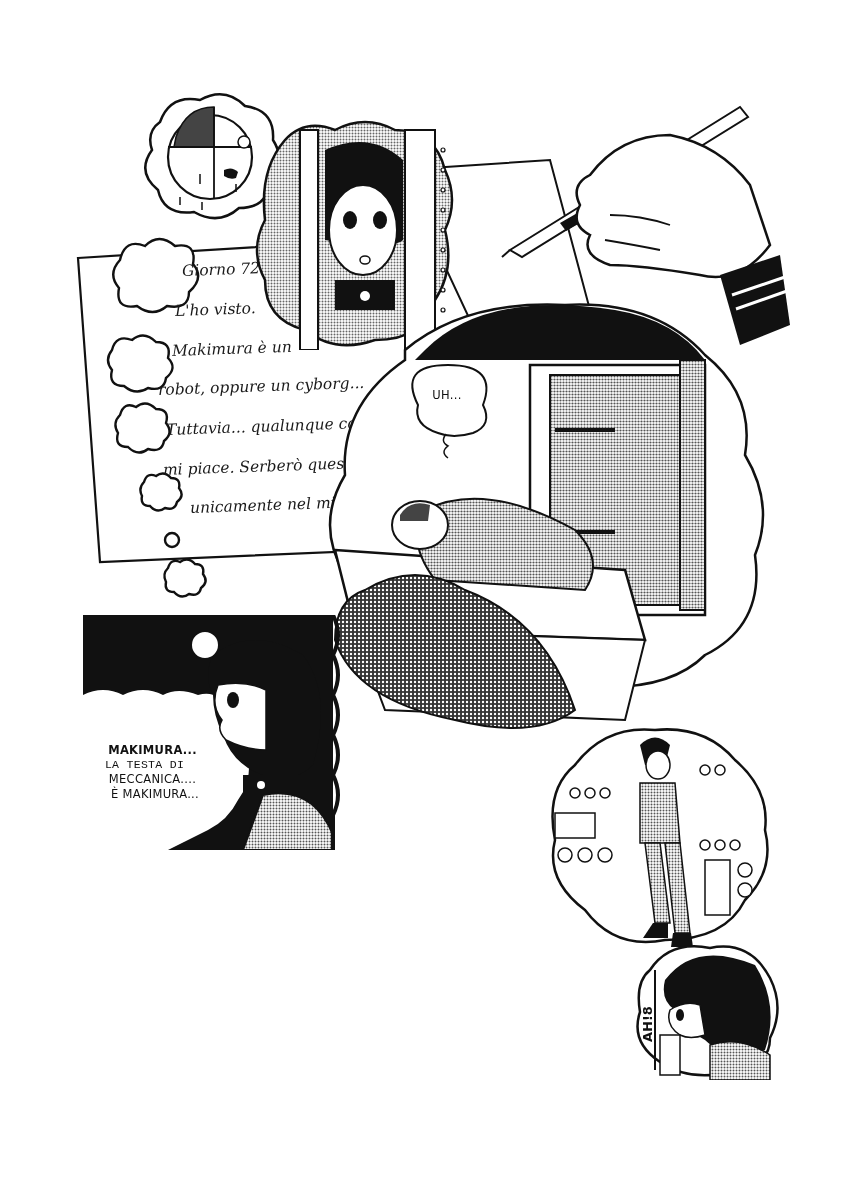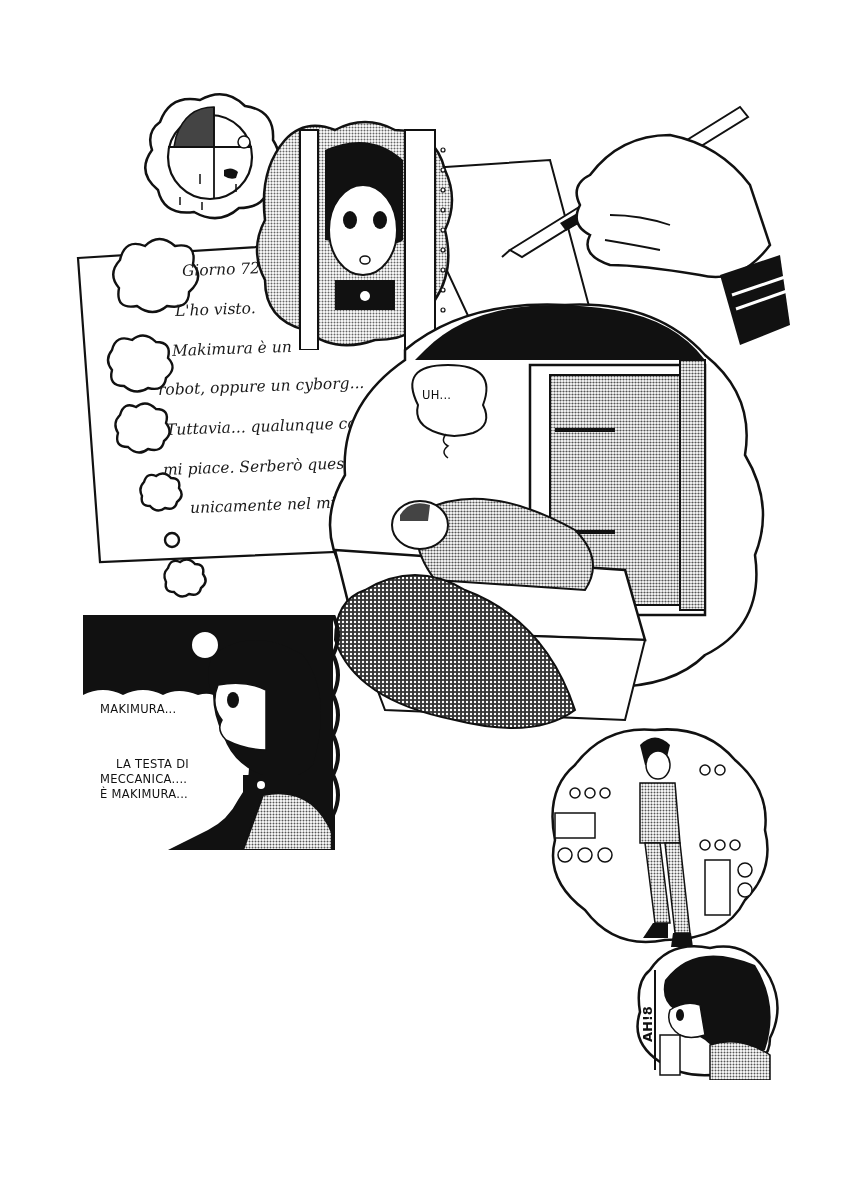--- a/index.html
+++ b/index.html
@@ -15,20 +15,21 @@
     color: #1a1a1a;
     white-space: nowrap;
     transform: rotate(-2deg);
     transform-origin: left center;
   }
   .balloon-text {
     position: absolute;
     font-family: "DejaVu Sans", sans-serif;
     font-size: 11.5px;
     color: #111;
+    text-align: center;
     line-height: 15px;
     letter-spacing: 0.3px;
   }
 </style>
 </head>
 <body>
 
 <div class="abs" style="left:70px;top:150px;width:540px;height:470px;">
   <svg width="540" height="470" viewBox="0 0 540 470">
 
@@ -180,22 +181,22 @@
     <path d="M130,40 q40,-30 90,0 q30,40 10,110 q-20,20 -50,10 q-30,-10 -40,-40 q-10,-20 -10,-40 q-10,-20 0,-40z" fill="#111"></path>
     <path d="M135,70 q-8,20 4,35 q-6,10 4,20 q20,10 40,10 l0,-60 q-20,-10 -48,-5z" fill="#fff" stroke="#111" stroke-width="1.5"></path>
     <ellipse cx="150" cy="85" rx="6" ry="8" fill="#111"></ellipse>
     <rect x="160" y="160" width="60" height="20" fill="#111"></rect>
     <circle cx="178" cy="170" r="4" fill="#fff"></circle>
     <path d="M180,180 q50,-10 70,40 l0,15 l-90,0z" fill="url(#tone4)" stroke="#111" stroke-width="2"></path>
 
     <path d="M250,0 q10,20 0,40 q10,20 0,40 q10,20 0,40 q10,20 0,40 q10,20 0,40 l0,35" fill="none" stroke="#111" stroke-width="4"></path>
   </svg>
 </div>
-<div class="balloon-text" style="left:100px;top:702px;width:105px;">MAKIMURA...</div>
-<div class="balloon-text" style="left:116px;top:757px;width:105px;">LA TESTA DI</div>
+<div class="balloon-text" style="left:100px;top:743px;width:105px;font-weight:bold;">MAKIMURA...</div>
+<div class="balloon-text" style="left:92px;top:757px;width:105px;font-family:Liberation Mono, monospace;">LA TESTA DI</div>
 <div class="balloon-text" style="left:100px;top:772px;width:105px;">MECCANICA....</div>
 <div class="balloon-text" style="left:100px;top:787px;width:110px;">È MAKIMURA...</div>
 
 <div class="abs" style="left:185px;top:625px;width:40px;height:40px;">
   <svg width="40" height="40" viewBox="0 0 40 40">
       <circle cx="20" cy="20" r="14" fill="#fff" stroke="#111" stroke-width="2"></circle>
     </svg>
 </div>
 
 <div class="abs" style="left:545px;top:725px;width:225px;height:230px;">

